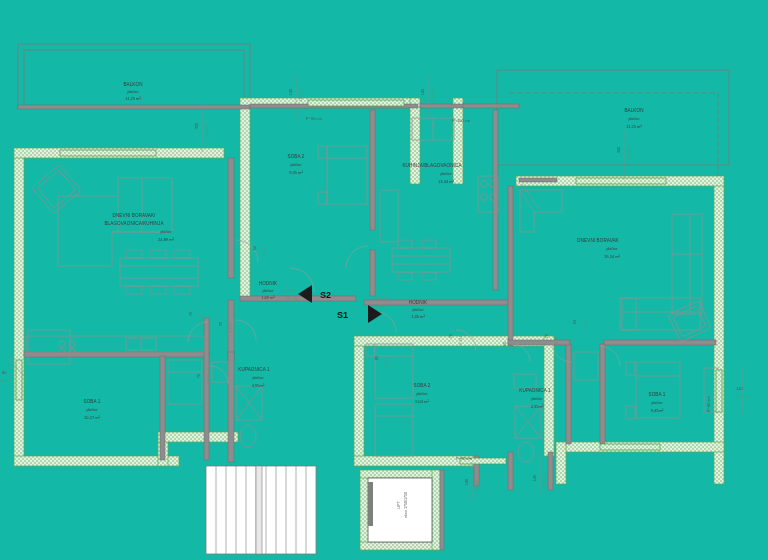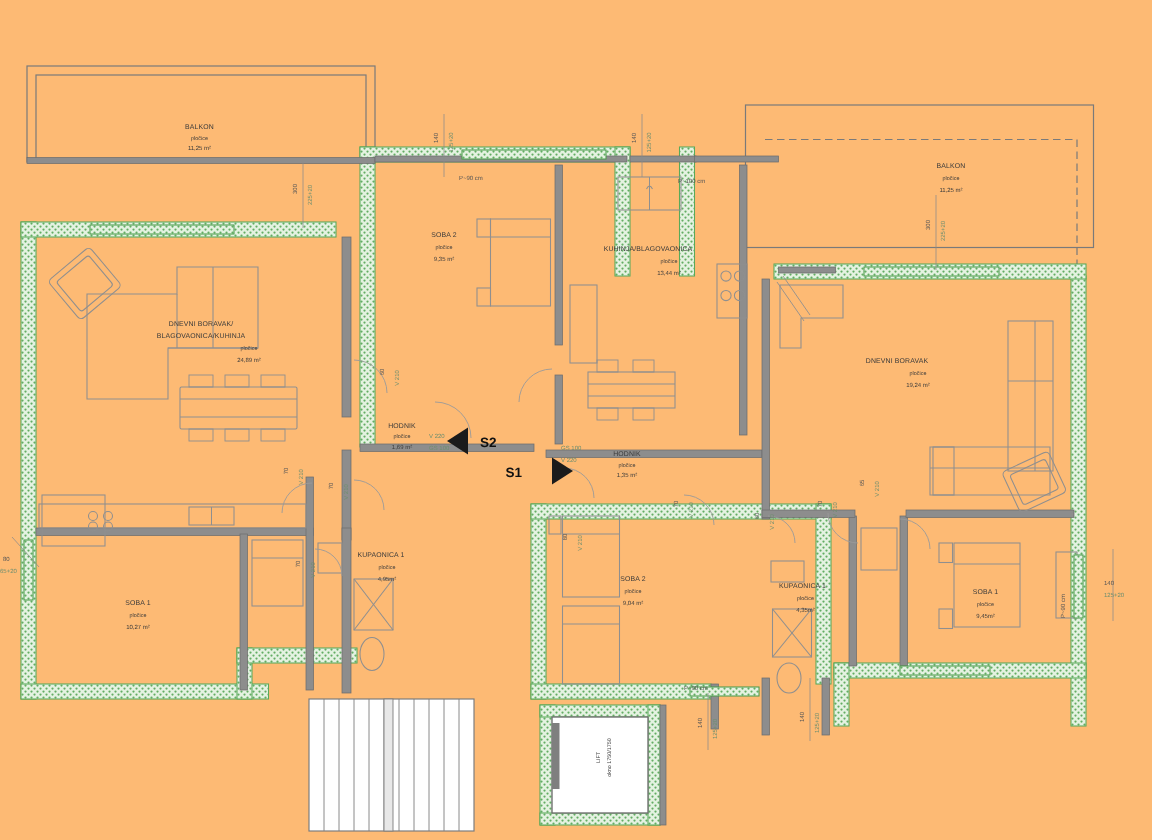--- a/index.html
+++ b/index.html
@@ -1,17 +1,17 @@
 <!DOCTYPE html>
 <html><head>
 <meta charset="utf-8">
 <style>
   html,body{margin:0;padding:0;background:#ffffff;}
   body{font-family:"Liberation Sans",sans-serif;}
-  #plan{position:relative;width:768px;height:560px;background:#fdba74;overflow:hidden;}
+  #plan{position:relative;width:768px;height:560px;background:#14b8a6;overflow:hidden;}
   svg{display:block;}
   .lbl{font-family:"Liberation Sans",sans-serif;fill:#3a3a3a;}
   .roomname{font-size:4.6px;letter-spacing:.1px;}
   .roomsub{font-size:3.6px;}
   .roomarea{font-size:4.0px;}
   .dim{font-size:4.0px;fill:#555;}
   .dimg{font-size:4.0px;fill:#6f8f6f;}
   .marker{font-size:9px;font-weight:bold;fill:#111;}
   .liftxt{font-size:3.6px;fill:#444;}
 </style>

